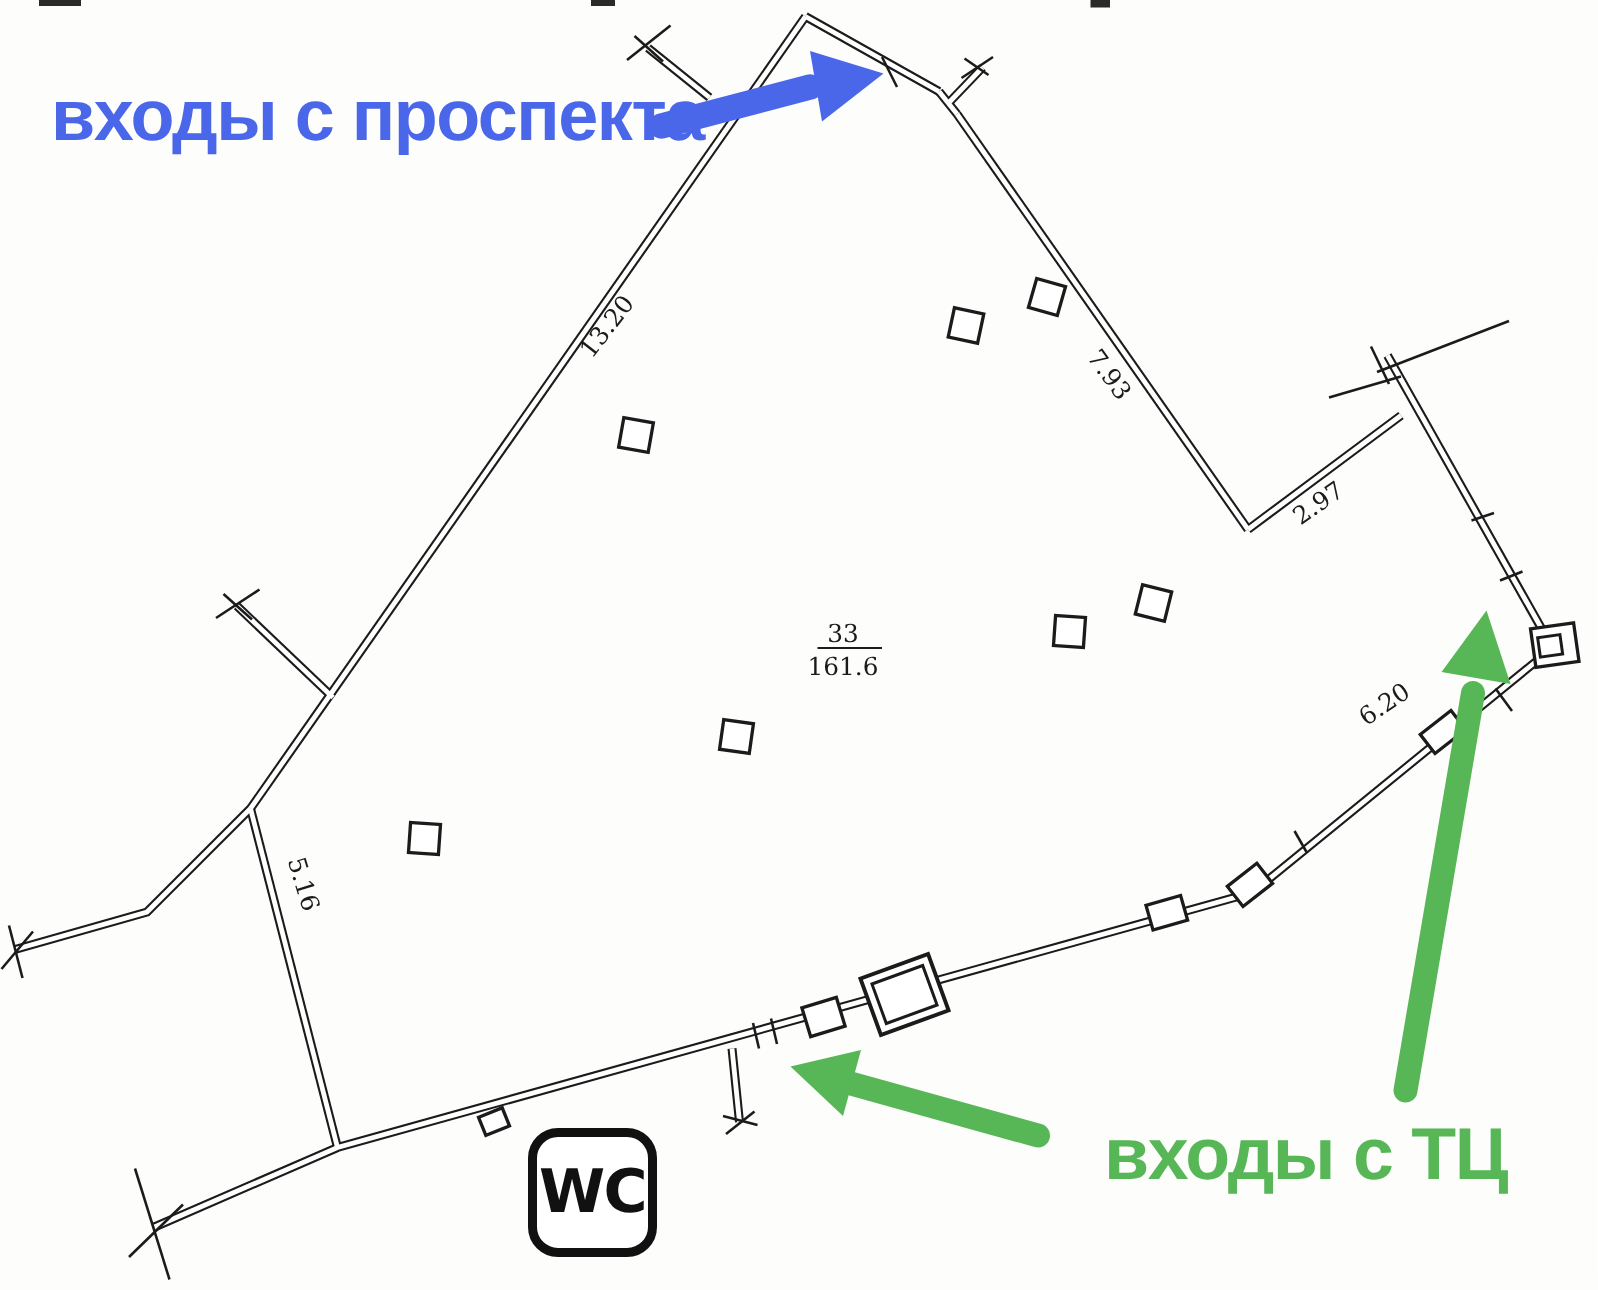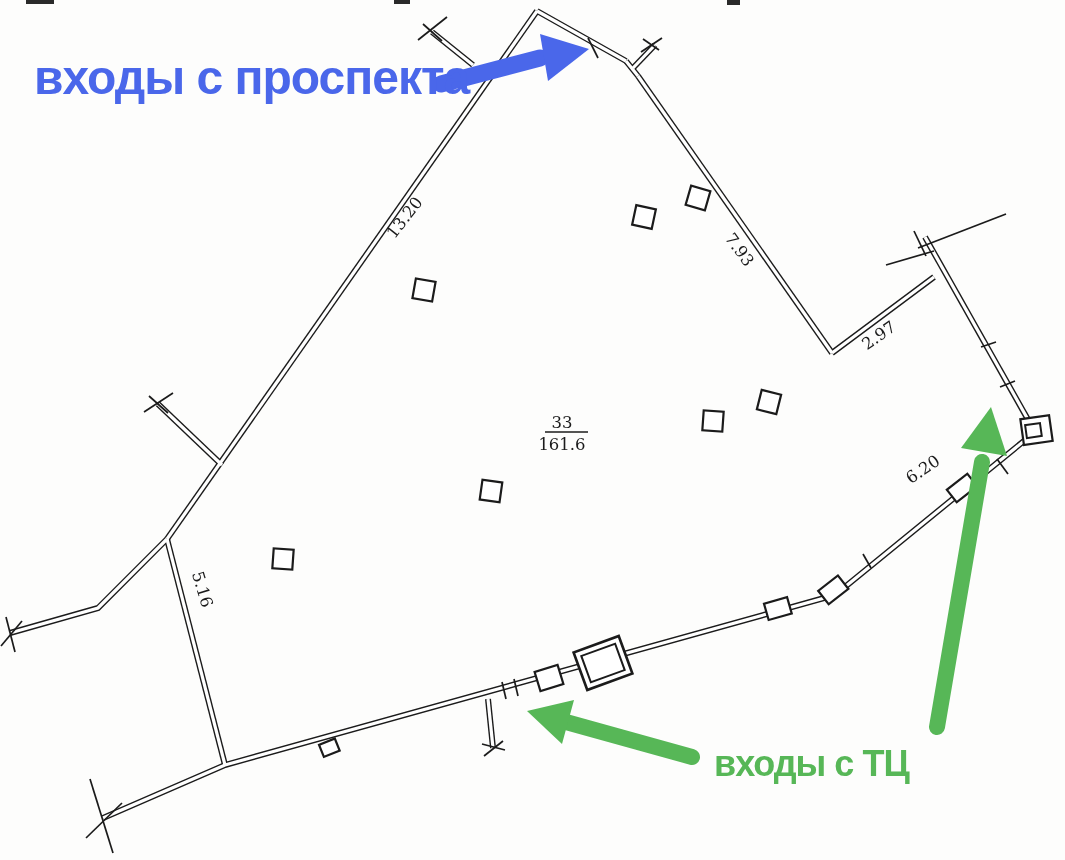--- a/index.html
+++ b/index.html
@@ -12,21 +12,21 @@
   #ticks line{stroke:var(--ink,#1b1b1b);stroke-width:1.7}
   .col{fill:#ffffff;stroke:var(--ink,#1b1b1b);stroke-width:2.2}
   .door{fill:#ffffff;stroke:var(--ink,#1b1b1b);stroke-width:2.2}
   .vest-o{fill:#ffffff;stroke:var(--ink,#1b1b1b);stroke-width:2.6}
   .vest-i{fill:none;stroke:var(--ink,#1b1b1b);stroke-width:2}
   .dim{font-family:"DejaVu Serif",serif;font-size:16.5px;fill:var(--ink,#1b1b1b)}
   .thin{stroke:var(--ink,#1b1b1b);stroke-width:1.3}
   .artifact{fill:#2a2a2a}
   .ann{position:absolute;font-weight:bold;line-height:1;white-space:nowrap}
   #ann-blue{left:34px;top:54px;font-size:48px;letter-spacing:-1px;color:var(--arrow_blue,#4a67ea)}
-  #ann-green{left:714px;top:746px;font-size:36px;letter-spacing:-1px;color:var(--arrow_green,#57b757)}
+  #ann-green{left:736px;top:746px;font-size:49px;letter-spacing:-1px;color:var(--arrow_green,#57b757)}
   #wc-badge{position:absolute;left:352px;top:752px;width:86px;height:86px;box-sizing:border-box;
             border:6px solid #111;border-radius:20px;background:#fff;display:flex;
             align-items:center;justify-content:center;font-weight:bold;font-size:40px;color:#111;
             font-family:"DejaVu Sans",sans-serif;letter-spacing:-1px}
 </style>
 </head>
 <body>
 
 <div id="screen">
 
@@ -128,14 +128,17 @@
       <line x1="937" y1="727" x2="982" y2="462" stroke-width="16" stroke-linecap="round" stroke="#57b757"></line>
       <polygon points="991,407 1007,456 961,448" fill="#57b757"></polygon>
       <line x1="692" y1="757" x2="566" y2="722" stroke-width="16" stroke-linecap="round" stroke="#57b757"></line>
       <polygon points="527,711 574,700 562,744" fill="#57b757"></polygon>
     </g>
   </svg>
 
   <div id="ann-blue" class="ann">входы с проспекта</div>
   <div id="ann-green" class="ann">входы с ТЦ</div>
 
+  <div id="wc-badge">
+    <span>WC</span>
+  </div>
 
 </div>
 
 </body></html>

